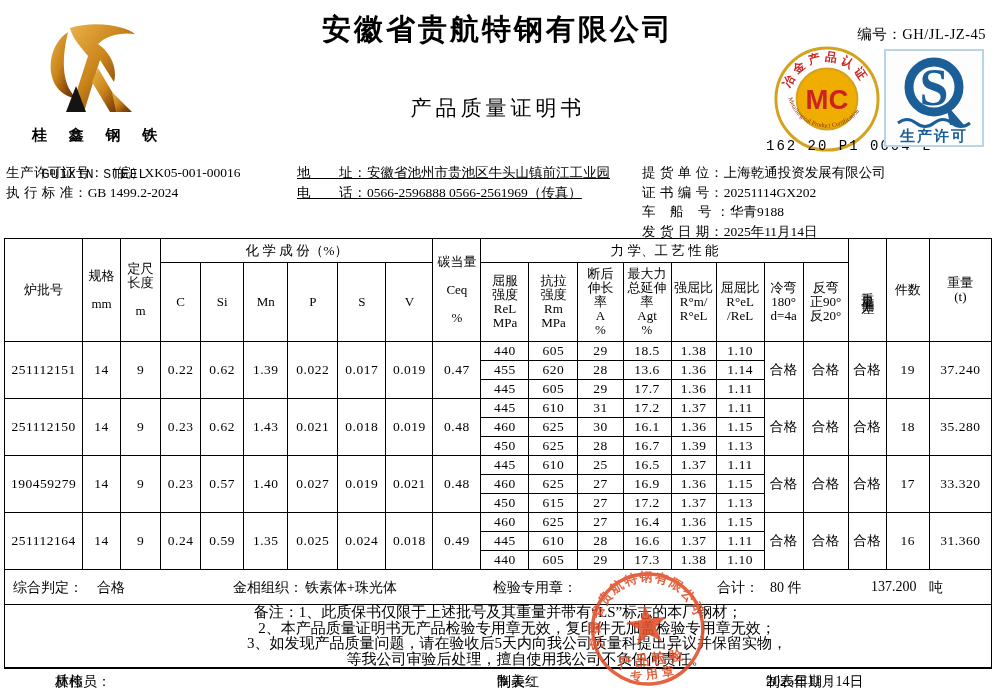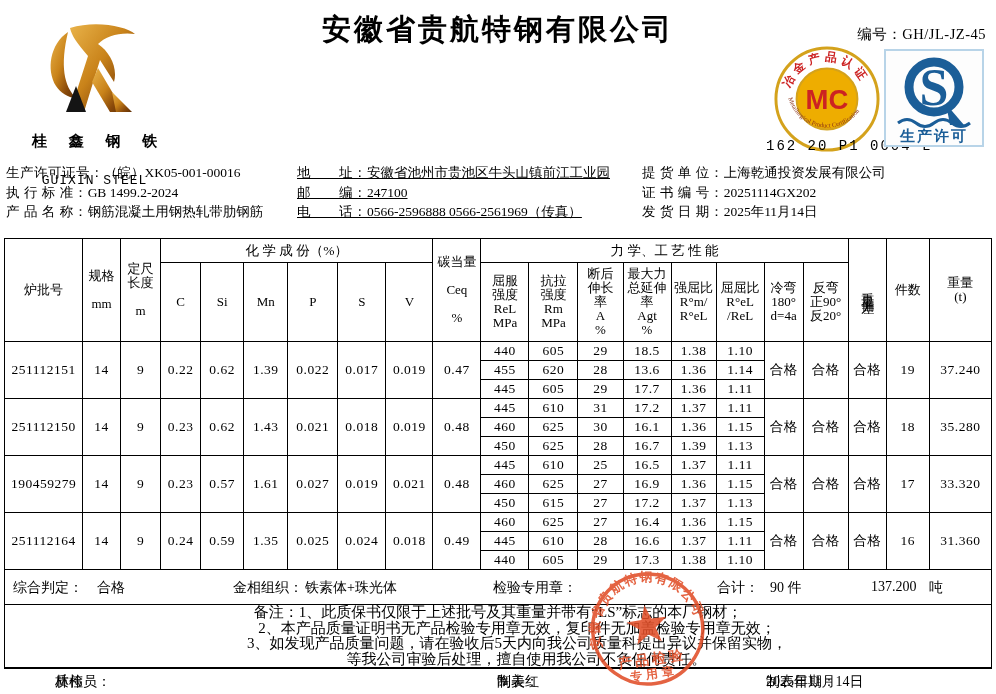--- a/index.html
+++ b/index.html
@@ -6,21 +6,21 @@
   #page{position:relative;width:996px;height:694px;background:#ffffff;overflow:hidden;
         font-family:"Liberation Serif","DejaVu Serif",serif;color:#000;}
   
   .title{position:absolute;top:10px;left:0;width:100%;text-align:center;
          font-size:29px;font-weight:600;letter-spacing:3px;}
   .subtitle{position:absolute;top:94px;left:0;width:100%;text-align:center;
             font-size:21px;font-weight:500;letter-spacing:4px;}
   .docno{position:absolute;top:25px;right:10px;font-size:14.5px;letter-spacing:.5px;font-family:Liberation Serif, serif;}
   
   .logo{position:absolute;left:32px;top:22px;width:125px;text-align:center;}
-  .logo-cn{font-size:15px;font-weight:bold;letter-spacing:9px;margin-top:14px;white-space:nowrap;}
+  .logo-cn{font-size:15px;font-weight:bold;letter-spacing:9px;margin-top:8px;white-space:nowrap;}
   .logo-en{font-size:13px;font-family:"Liberation Mono","DejaVu Sans Mono",monospace;
            letter-spacing:1px;white-space:nowrap;margin-top:22px;}
   
   .mc-badge{position:absolute;left:773px;top:45px;}
   .mc-code{position:absolute;left:766px;top:138px;font-size:14px;letter-spacing:2px;
            font-family:"Liberation Mono","DejaVu Sans Mono",monospace;}
   .qs-badge{position:absolute;left:884px;top:49px;}
   
   .info{position:absolute;top:163px;font-size:13.5px;line-height:19.5px;white-space:nowrap;}
   .info-left{left:6px;}
@@ -57,20 +57,21 @@
   .f-date{left:766px;}
   
   .stamp{position:absolute;left:588px;top:569px;opacity:.88;transform:rotate(-8deg);}
 </style>
 </head>
 <body>
 
 <div id="page">
 
   <div class="title">安徽省贵航特钢有限公司</div>
+  <div class="subtitle">产品质量证明书</div>
   <div class="docno"><span>编号：</span><span>GH/JL-JZ-45</span></div>
 
   <div class="logo">
     <svg width="110" height="92" viewBox="0 0 110 92">
       <defs>
         <linearGradient id="gold" x1="0" y1="0" x2="1" y2="1">
           <stop offset="0" stop-color="#e9b34a"></stop>
             <stop offset=".45" stop-color="#c9831a"></stop>
           <stop offset=".75" stop-color="#8a4a0a"></stop>
             <stop offset="1" stop-color="#5e2f05"></stop>
@@ -112,30 +113,29 @@
       <path d="M62,55 L80,76 L66,76 Z" fill="#1b5e98"></path>
       <text x="50" y="56" text-anchor="middle" font-size="52" font-weight="bold" fill="#1b5e98" font-family="Liberation Serif, serif">S</text>
       <path d="M14,74 q 9,-7 18,0 t 18,0 t 18,0 t 18,0" fill="none" stroke="#1b5e98" stroke-width="3"></path>
       <text x="50" y="92" text-anchor="middle" font-size="15" font-weight="bold" fill="#1b5e98" letter-spacing="2">生产许可</text>
     </svg>
   </div>
 
   <div class="info info-left">
     <div><span class="lbl">生产许可证号：</span><span>（皖）XK05-001-00016</span></div>
     <div><span class="lbl">执 行 标 准：</span><span>GB 1499.2-2024</span></div>
-    <div><span class="lbl">产 品 名 称：</span><span>钢筋混凝土用钢热轧带肋钢筋</span></div>
   </div>
   <div class="info info-mid">
     <div><span class="lbl">地　　址：</span><span>安徽省池州市贵池区牛头山镇前江工业园</span></div>
-    <div><span class="lbl">邮　　编：</span><span>247100</span></div>
     <div><span class="lbl">电　　话：</span><span>0566-2596888  0566-2561969（传真）</span></div>
   </div>
   <div class="info info-right">
     <div><span class="lbl">提 货 单 位：</span><span>上海乾通投资发展有限公司</span></div>
     <div><span class="lbl">证 书 编 号：</span><span>20251114GX202</span></div>
+    <div><span class="lbl">车　船　号 ：</span><span>华青9188</span></div>
     <div><span class="lbl">发 货 日 期：</span><span>2025年11月14日</span></div>
   </div>
 
   <table class="cert">
     <colgroup>
       <col style="width:78px">
         <col style="width:38px">
         <col style="width:40px">
       <col style="width:40px">
         <col style="width:43px">
@@ -296,21 +296,21 @@
           <td class="num">16.7</td>
           <td class="num">1.39</td>
           <td class="num">1.13</td>
         </tr>
         <tr class="sub">
           <td class="num" rowspan="3">190459279</td>
           <td class="num" rowspan="3">14</td>
           <td class="num" rowspan="3">9</td>
           <td class="num" rowspan="3">0.23</td>
           <td class="num" rowspan="3">0.57</td>
-          <td class="num" rowspan="3">1.61</td>
+          <td class="num" rowspan="3">1.40</td>
           <td class="num" rowspan="3">0.027</td>
           <td class="num" rowspan="3">0.019</td>
           <td class="num" rowspan="3">0.021</td>
           <td class="num" rowspan="3">0.48</td>
           <td class="num">445</td>
           <td class="num">610</td>
           <td class="num">25</td>
           <td class="num">16.5</td>
           <td class="num">1.37</td>
           <td class="num">1.11</td>
@@ -376,21 +376,21 @@
           <td class="num">1.10</td>
         </tr>
         <tr class="summary">
         <td colspan="21" class="summary-cell">
           <span style="left:8px">综合判定：</span>
           <span style="left:92px">合格</span>
           <span style="left:228px">金相组织：</span>
           <span style="left:300px">铁素体+珠光体</span>
           <span style="left:488px">检验专用章：</span>
           <span style="left:712px">合计：</span>
-          <span style="left:765px">90  件</span>
+          <span style="left:765px">80  件</span>
           <span style="left:866px">137.200</span>
           <span style="left:924px">吨</span>
         </td>
       </tr>
       <tr class="notes">
         <td colspan="21" class="notes-cell">
           <div>备注：1、此质保书仅限于上述批号及其重量并带有“LS”标志的本厂钢材；</div>
           <div class="note-ind1">2、本产品质量证明书无产品检验专用章无效，复印件无加盖检验专用章无效；</div>
           <div class="note-ind1">3、如发现产品质量问题，请在验收后5天内向我公司质量科提出异议并保留实物，</div>
           <div class="note-ind2">等我公司审验后处理，擅自使用我公司不负任何责任。</div>

